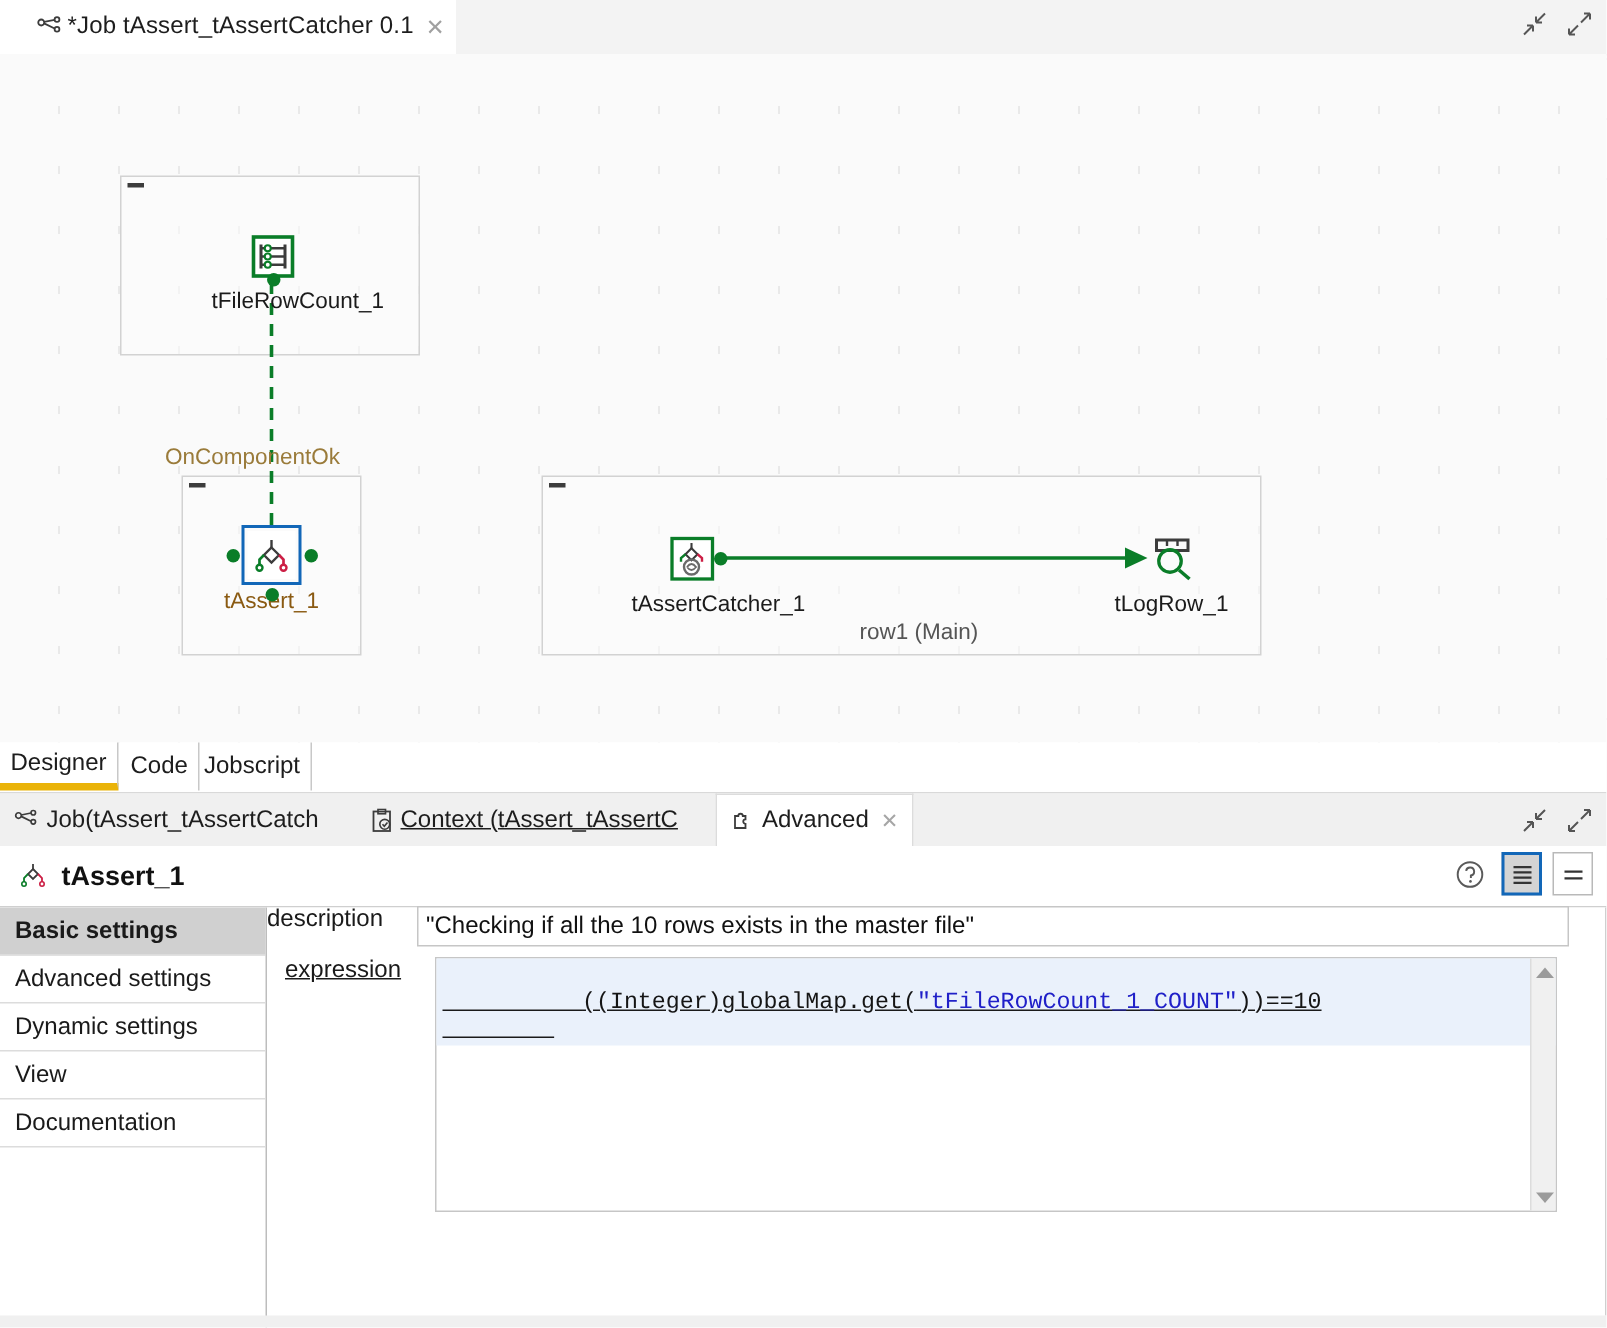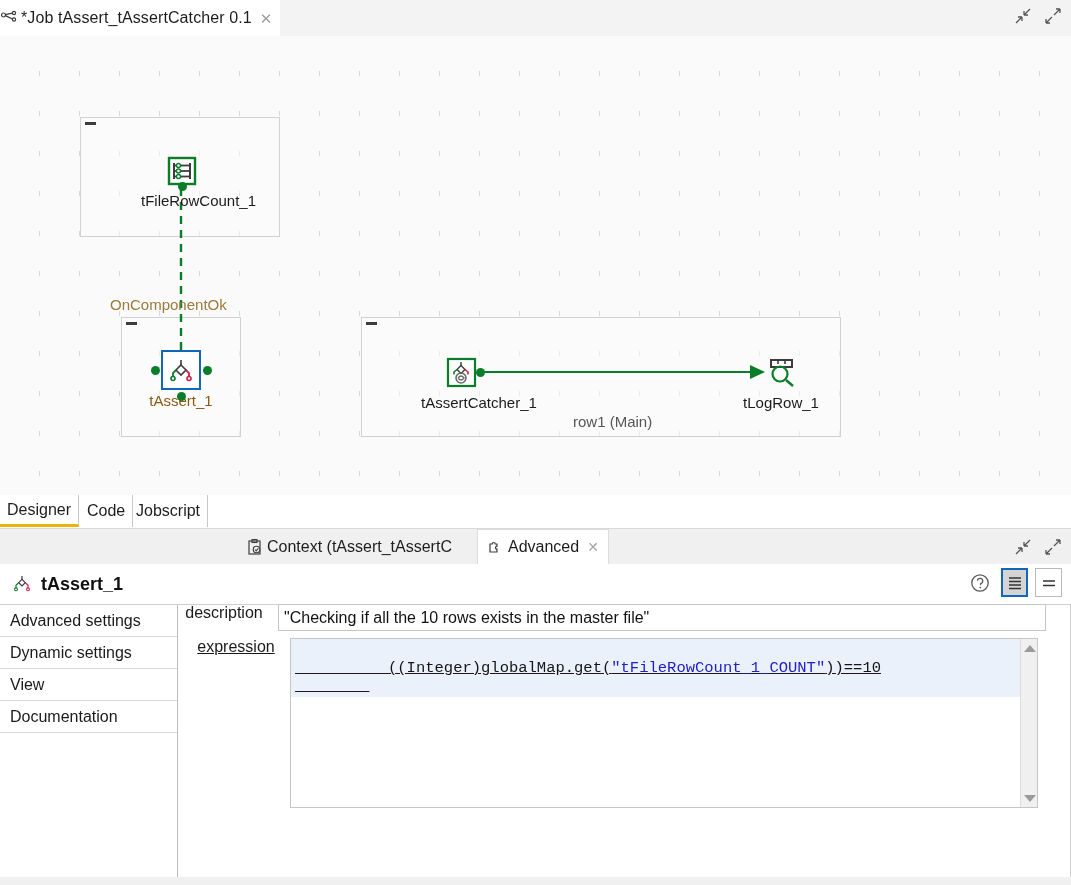--- a/index.html
+++ b/index.html
@@ -25,21 +25,21 @@
     background: #f3f3f3;
     border-bottom: 1px solid #e2e2e2;
   }
   .editor-tab {
     position: absolute;
     left: 0; top: 0;
     height: 36px;
     background: #ffffff;
     display: flex;
     align-items: center;
-    padding: 0 8px 0 0;
+    padding: 0 8px 0 24px;
     box-sizing: border-box;
   }
   .editor-tab .tab-title {
     font-size: 16px;
     color: #1d1d1d;
     white-space: nowrap;
     letter-spacing: 0.1px;
   }
   .tab-close {
     margin-left: 8px;
@@ -164,21 +164,21 @@
     padding: 0 7px;
     display: flex;
     align-items: center;
     font-size: 16px;
     color: #1d1d1d;
     border-right: 1px solid #c8c8c8;
     box-sizing: border-box;
     cursor: pointer;
     white-space: nowrap;
   }
-  .dtab.active { border-bottom: 3px solid #eab308; }
+  .dtab.active { border-bottom: 5px solid #eab308; }
 
   
   .view-strip {
     position: absolute;
     left: 0; top: 529px;
     width: 1071px; height: 35px;
     background: #f0f0f0;
   }
   .vtab {
     position: absolute;
@@ -278,21 +278,21 @@
 
   .form-area {
     position: absolute;
     left: 178px; top: 41px;
     width: 893px; height: 280px;
     background: #ffffff;
   }
   .field-row { position: absolute; display: flex; align-items: flex-start; }
   .field-label {
     width: 100px;
-    text-align: center;
+    text-align: left;
     font-size: 16px;
     color: #1a1a1a;
     padding-right: 8px;
     box-sizing: border-box;
     white-space: nowrap;
   }
   .text-input {
     border: 1px solid #c6c6c6;
     background: #ffffff;
     font-size: 16px;
@@ -481,22 +481,32 @@
   </div>
   <div class="dtab" style="left:80px;">
     <span>Code</span>
   </div>
   <div class="dtab" style="left:129px;">
     <span>Jobscript</span>
   </div>
 </div>
 
 <div class="view-strip">
-
-  <div class="vtab" style="left:238px;">
+  <div class="vtab" style="left:0px;">
+    <svg class="vtab-ico" width="17" height="15" viewBox="0 0 18 16">
+      <circle cx="3.5" cy="5" r="2" fill="none" stroke="#3c3c3c" stroke-width="1.2"></circle>
+      <circle cx="14" cy="3" r="1.6" fill="none" stroke="#3c3c3c" stroke-width="1.2"></circle>
+      <circle cx="14" cy="9.5" r="1.6" fill="none" stroke="#3c3c3c" stroke-width="1.2"></circle>
+      <line x1="5.4" y1="4.6" x2="12.4" y2="3.2" stroke="#3c3c3c" stroke-width="1.2"></line>
+      <line x1="5.4" y1="5.6" x2="12.4" y2="9" stroke="#3c3c3c" stroke-width="1.2"></line>
+    </svg>
+    <span>Job(tAssert_tAssertCatch</span>
+  </div>
+
+  <div class="vtab" style="left:238px;text-decoration:underline;">
     <svg class="vtab-ico" width="15" height="16" viewBox="0 0 15 16">
       <rect x="2" y="2" width="11" height="13" fill="none" stroke="#3c3c3c" stroke-width="1.2"></rect>
       <rect x="5" y="0.5" width="5" height="3" fill="none" stroke="#3c3c3c" stroke-width="1.1"></rect>
       <circle cx="9.5" cy="10.5" r="3.3" fill="#f0f0f0" stroke="#3c3c3c" stroke-width="1.1"></circle>
       <path d="M8 10.5 L9.2 11.8 L11.3 9.3" stroke="#3c3c3c" stroke-width="1.1" fill="none"></path>
     </svg>
     <span>Context (tAssert_tAssertC</span>
   </div>
 
   <div class="vtab active" style="left:477px;">
@@ -561,20 +571,23 @@
       <div class="tool-btn">
         <svg width="16" height="16" viewBox="0 0 16 16">
           <line x1="2" y1="6" x2="14" y2="6" stroke="#333" stroke-width="1.5"></line>
           <line x1="2" y1="10.5" x2="14" y2="10.5" stroke="#333" stroke-width="1.5"></line>
         </svg>
       </div>
     </div>
   </div>
 
   <div class="settings-list">
+    <div class="set-item active">
+      <span>Basic settings</span>
+    </div>
     <div class="set-item">
       <span>Advanced settings</span>
     </div>
     <div class="set-item">
       <span>Dynamic settings</span>
     </div>
     <div class="set-item">
       <span>View</span>
     </div>
     <div class="set-item">

